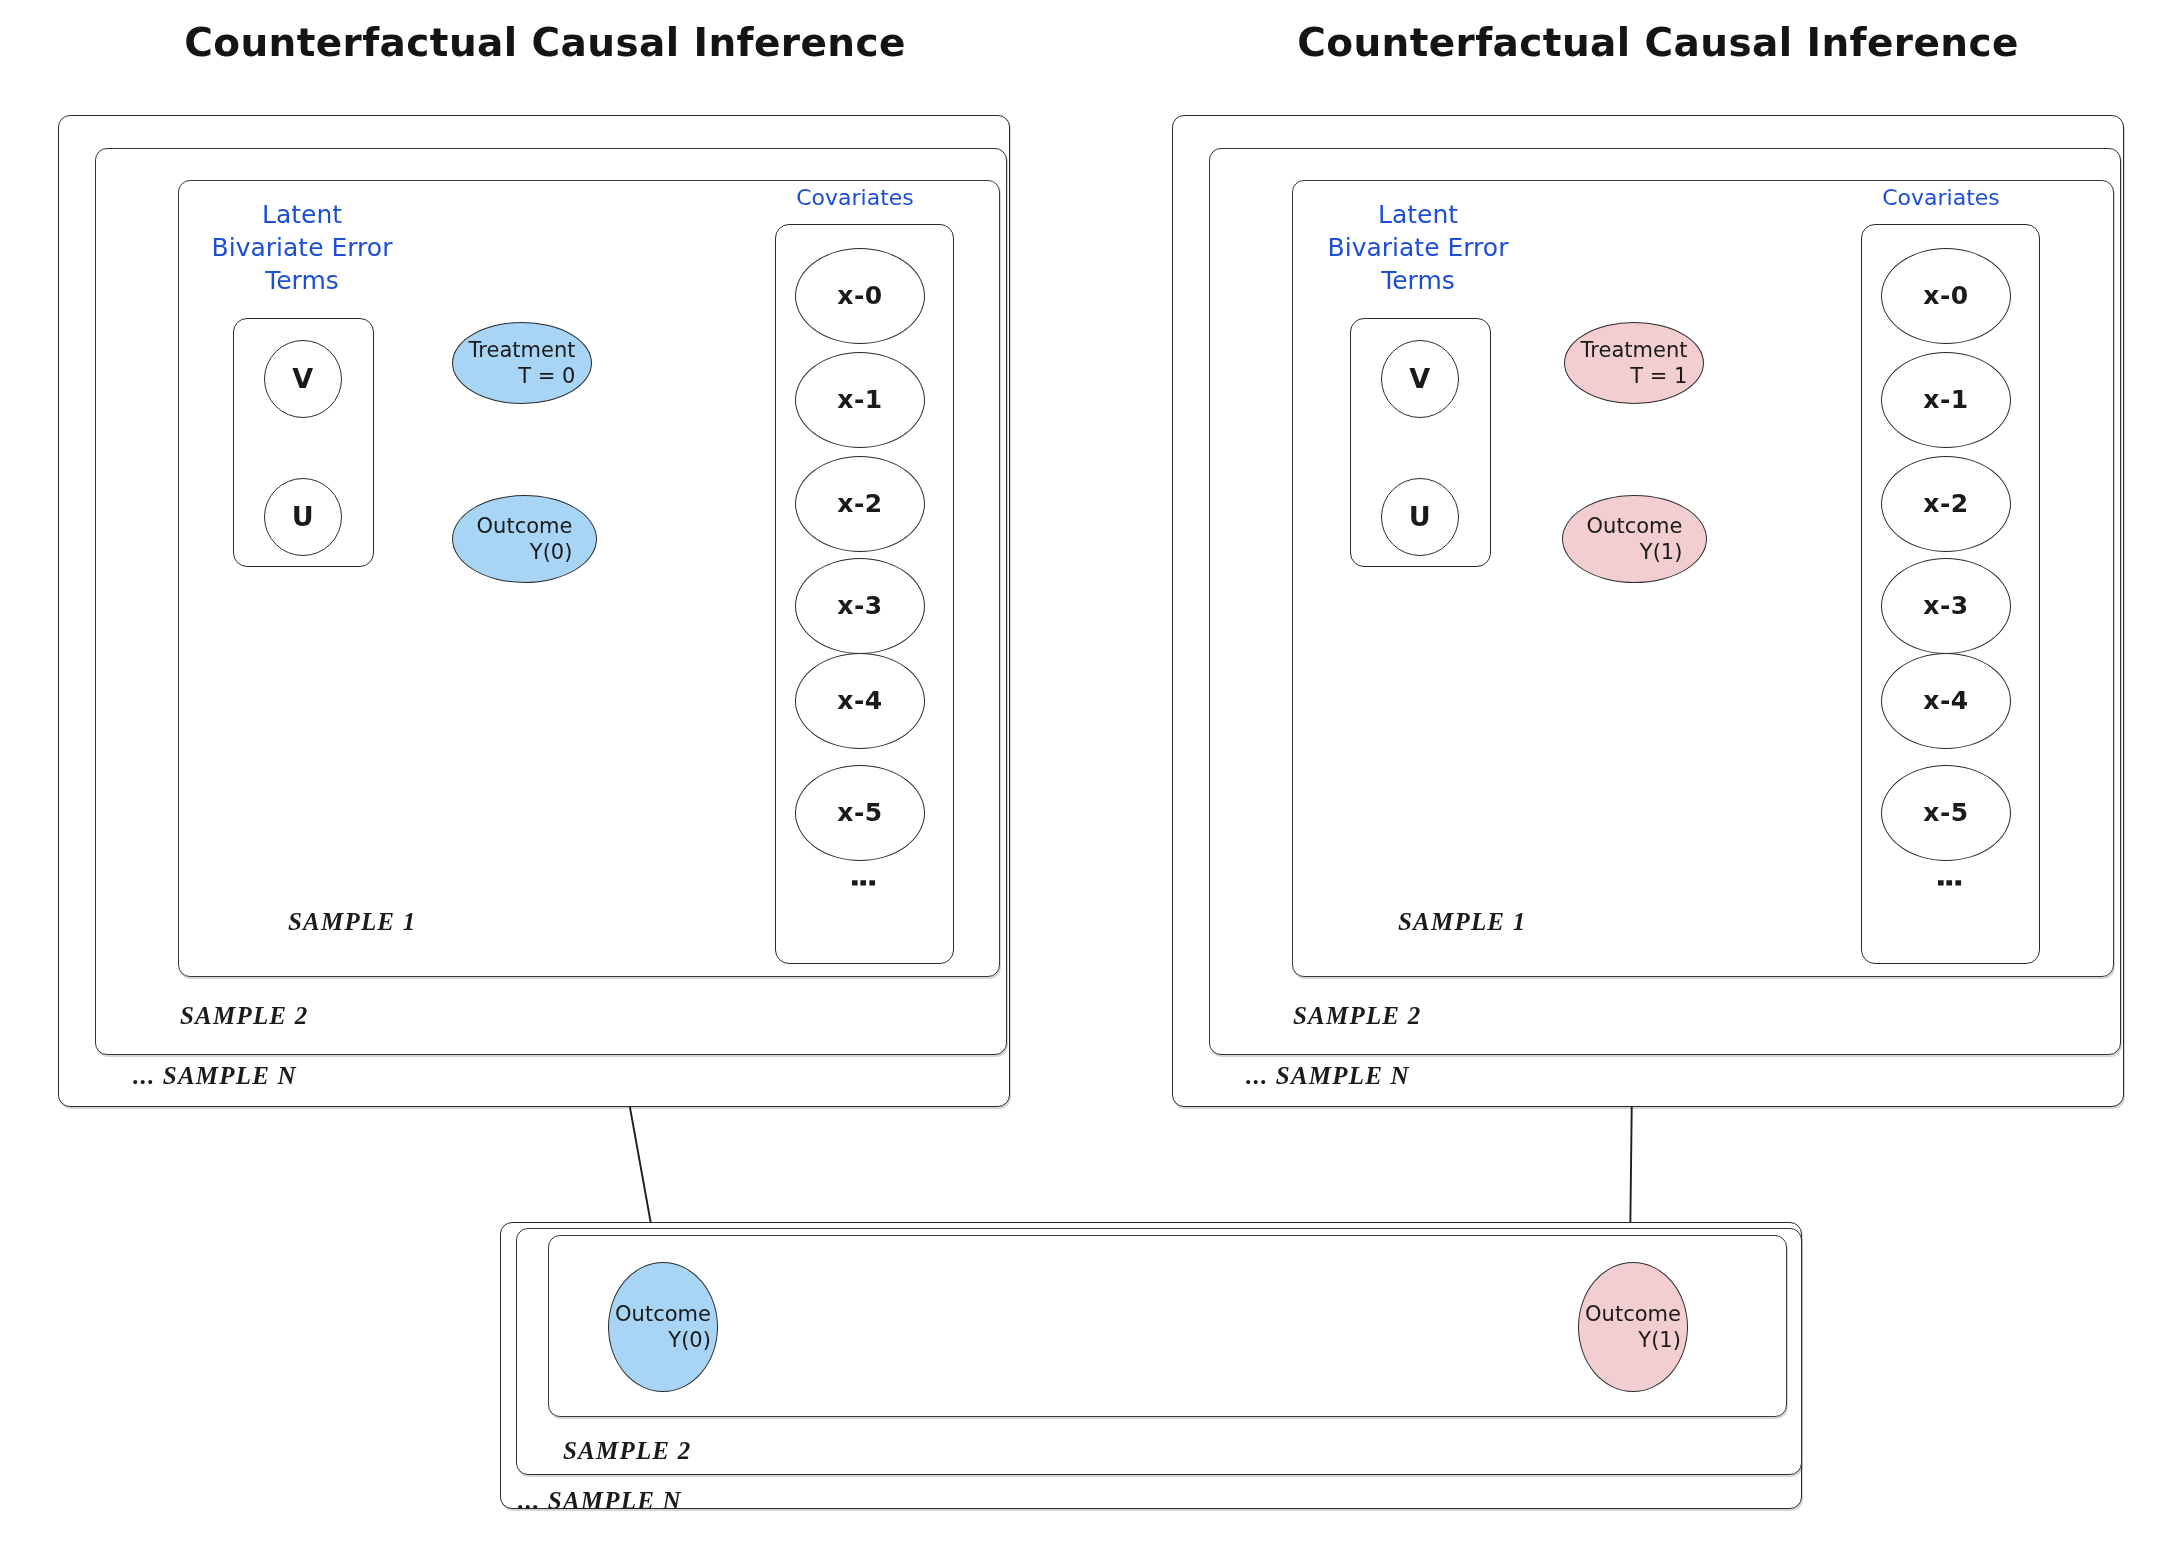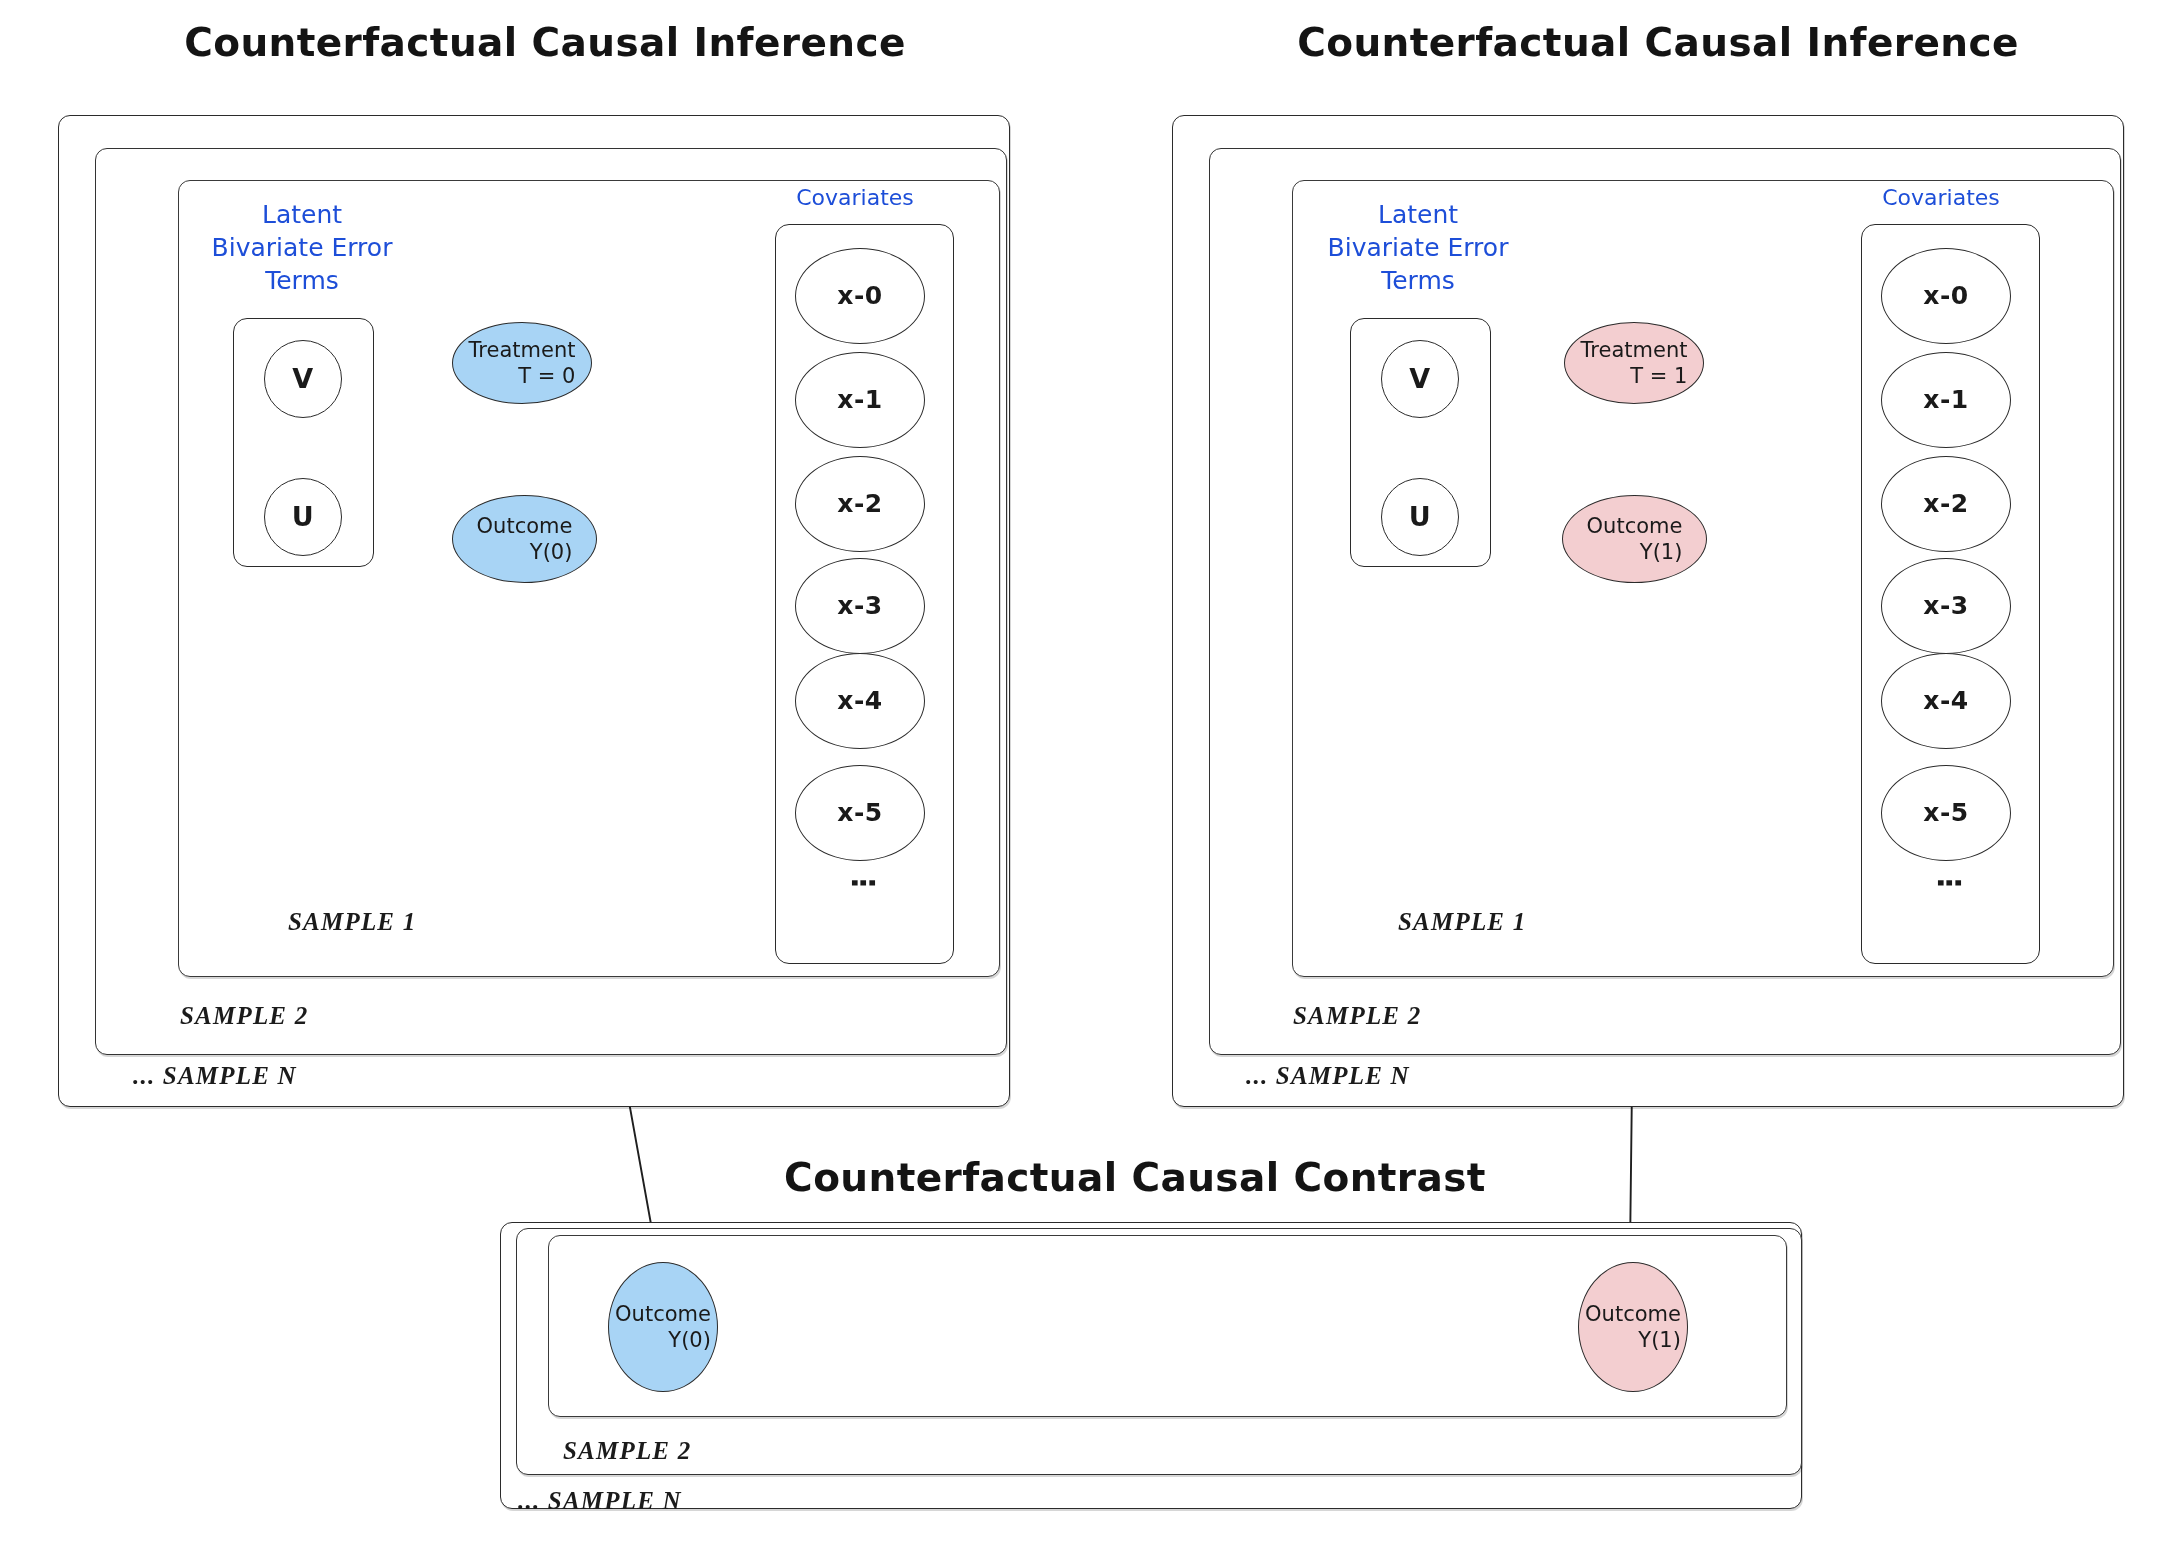--- a/index.html
+++ b/index.html
@@ -256,21 +256,20 @@
     <span class="lbl">x-3</span>
   </div>
   <div class="node cov" style="left:1881px;top:653px;width:130px;height:96px;">
     <span class="lbl">x-4</span>
   </div>
   <div class="node cov" style="left:1881px;top:765px;width:130px;height:96px;">
     <span class="lbl">x-5</span>
   </div>
   <div class="vdots" style="left:1949px;top:868px;">⋮</div>
 
-  <div class="panel-title" style="left:1135px;top:1155px;">Counterfactual Causal Contrast</div>
 
   <div class="frame outer1" style="left:500px;top:1222px;width:1300px;height:285px;"></div>
   <div class="frame inner2" style="left:516px;top:1228px;width:1284px;height:245px;"></div>
   <div class="frame inner3" style="left:548px;top:1235px;width:1237px;height:180px;"></div>
 
   <div class="sample-label" style="left:563px;top:1437px;">SAMPLE 2</div>
   <div class="sample-label" style="left:518px;top:1487px;">... SAMPLE N</div>
 
   <div class="node small-text blue" style="left:608px;top:1262px;width:110px;height:130px;">
     <span class="lbl">Outcome

